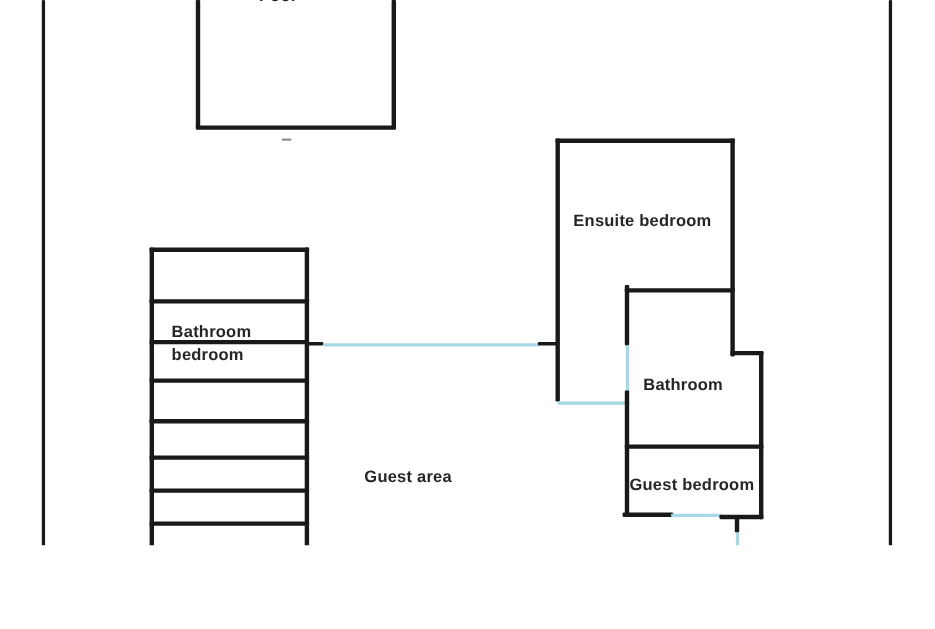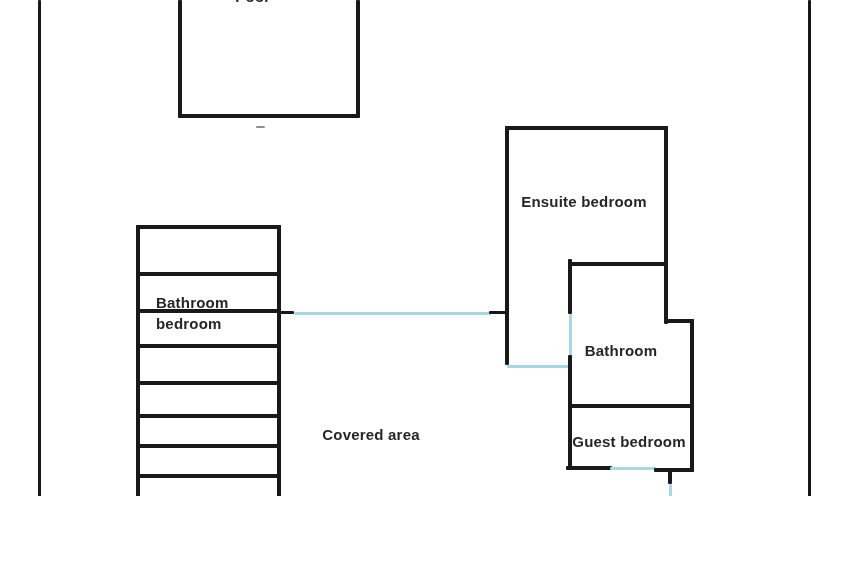--- a/index.html
+++ b/index.html
@@ -83,14 +83,14 @@
     <div class="seg" style="left: 690px; top: 538px; width: 4px; height: 34px; background: rgb(25, 25, 25);"></div>
     <div class="seg" style="left: 452px; top: 555px; width: 78px; height: 4px; background: rgb(25, 25, 25);"></div>
     <div class="seg" style="left: 452px; top: 555px; width: 4px; height: 17px; background: rgb(25, 25, 25);"></div>
     <div class="seg" style="left: 525px; top: 555px; width: 4px; height: 17px; background: rgb(25, 25, 25);"></div>
     <div class="lbl" style="left: 252px; top: -4px; color: rgb(38, 38, 38);">Pool</div>
     <div class="lbl" style="left: 584px; top: 201px; color: rgb(38, 38, 38);">Ensuite bedroom</div>
     <div class="lbl left" style="left: 156px; top: 302px; color: rgb(38, 38, 38);">Bathroom</div>
     <div class="lbl left" style="left: 156px; top: 323px; color: rgb(38, 38, 38);">bedroom</div>
     <div class="lbl" style="left: 621px; top: 350px; color: rgb(38, 38, 38);">Bathroom</div>
     <div class="lbl" style="left: 629px; top: 441px; color: rgb(38, 38, 38);">Guest bedroom</div>
-    <div class="lbl" style="left: 371px; top: 434px; color: rgb(38, 38, 38);">Covered area</div>
+    <div class="lbl" style="left: 371px; top: 434px; color: rgb(38, 38, 38);">Guest area</div>
   </div>
 
 </body></html>

